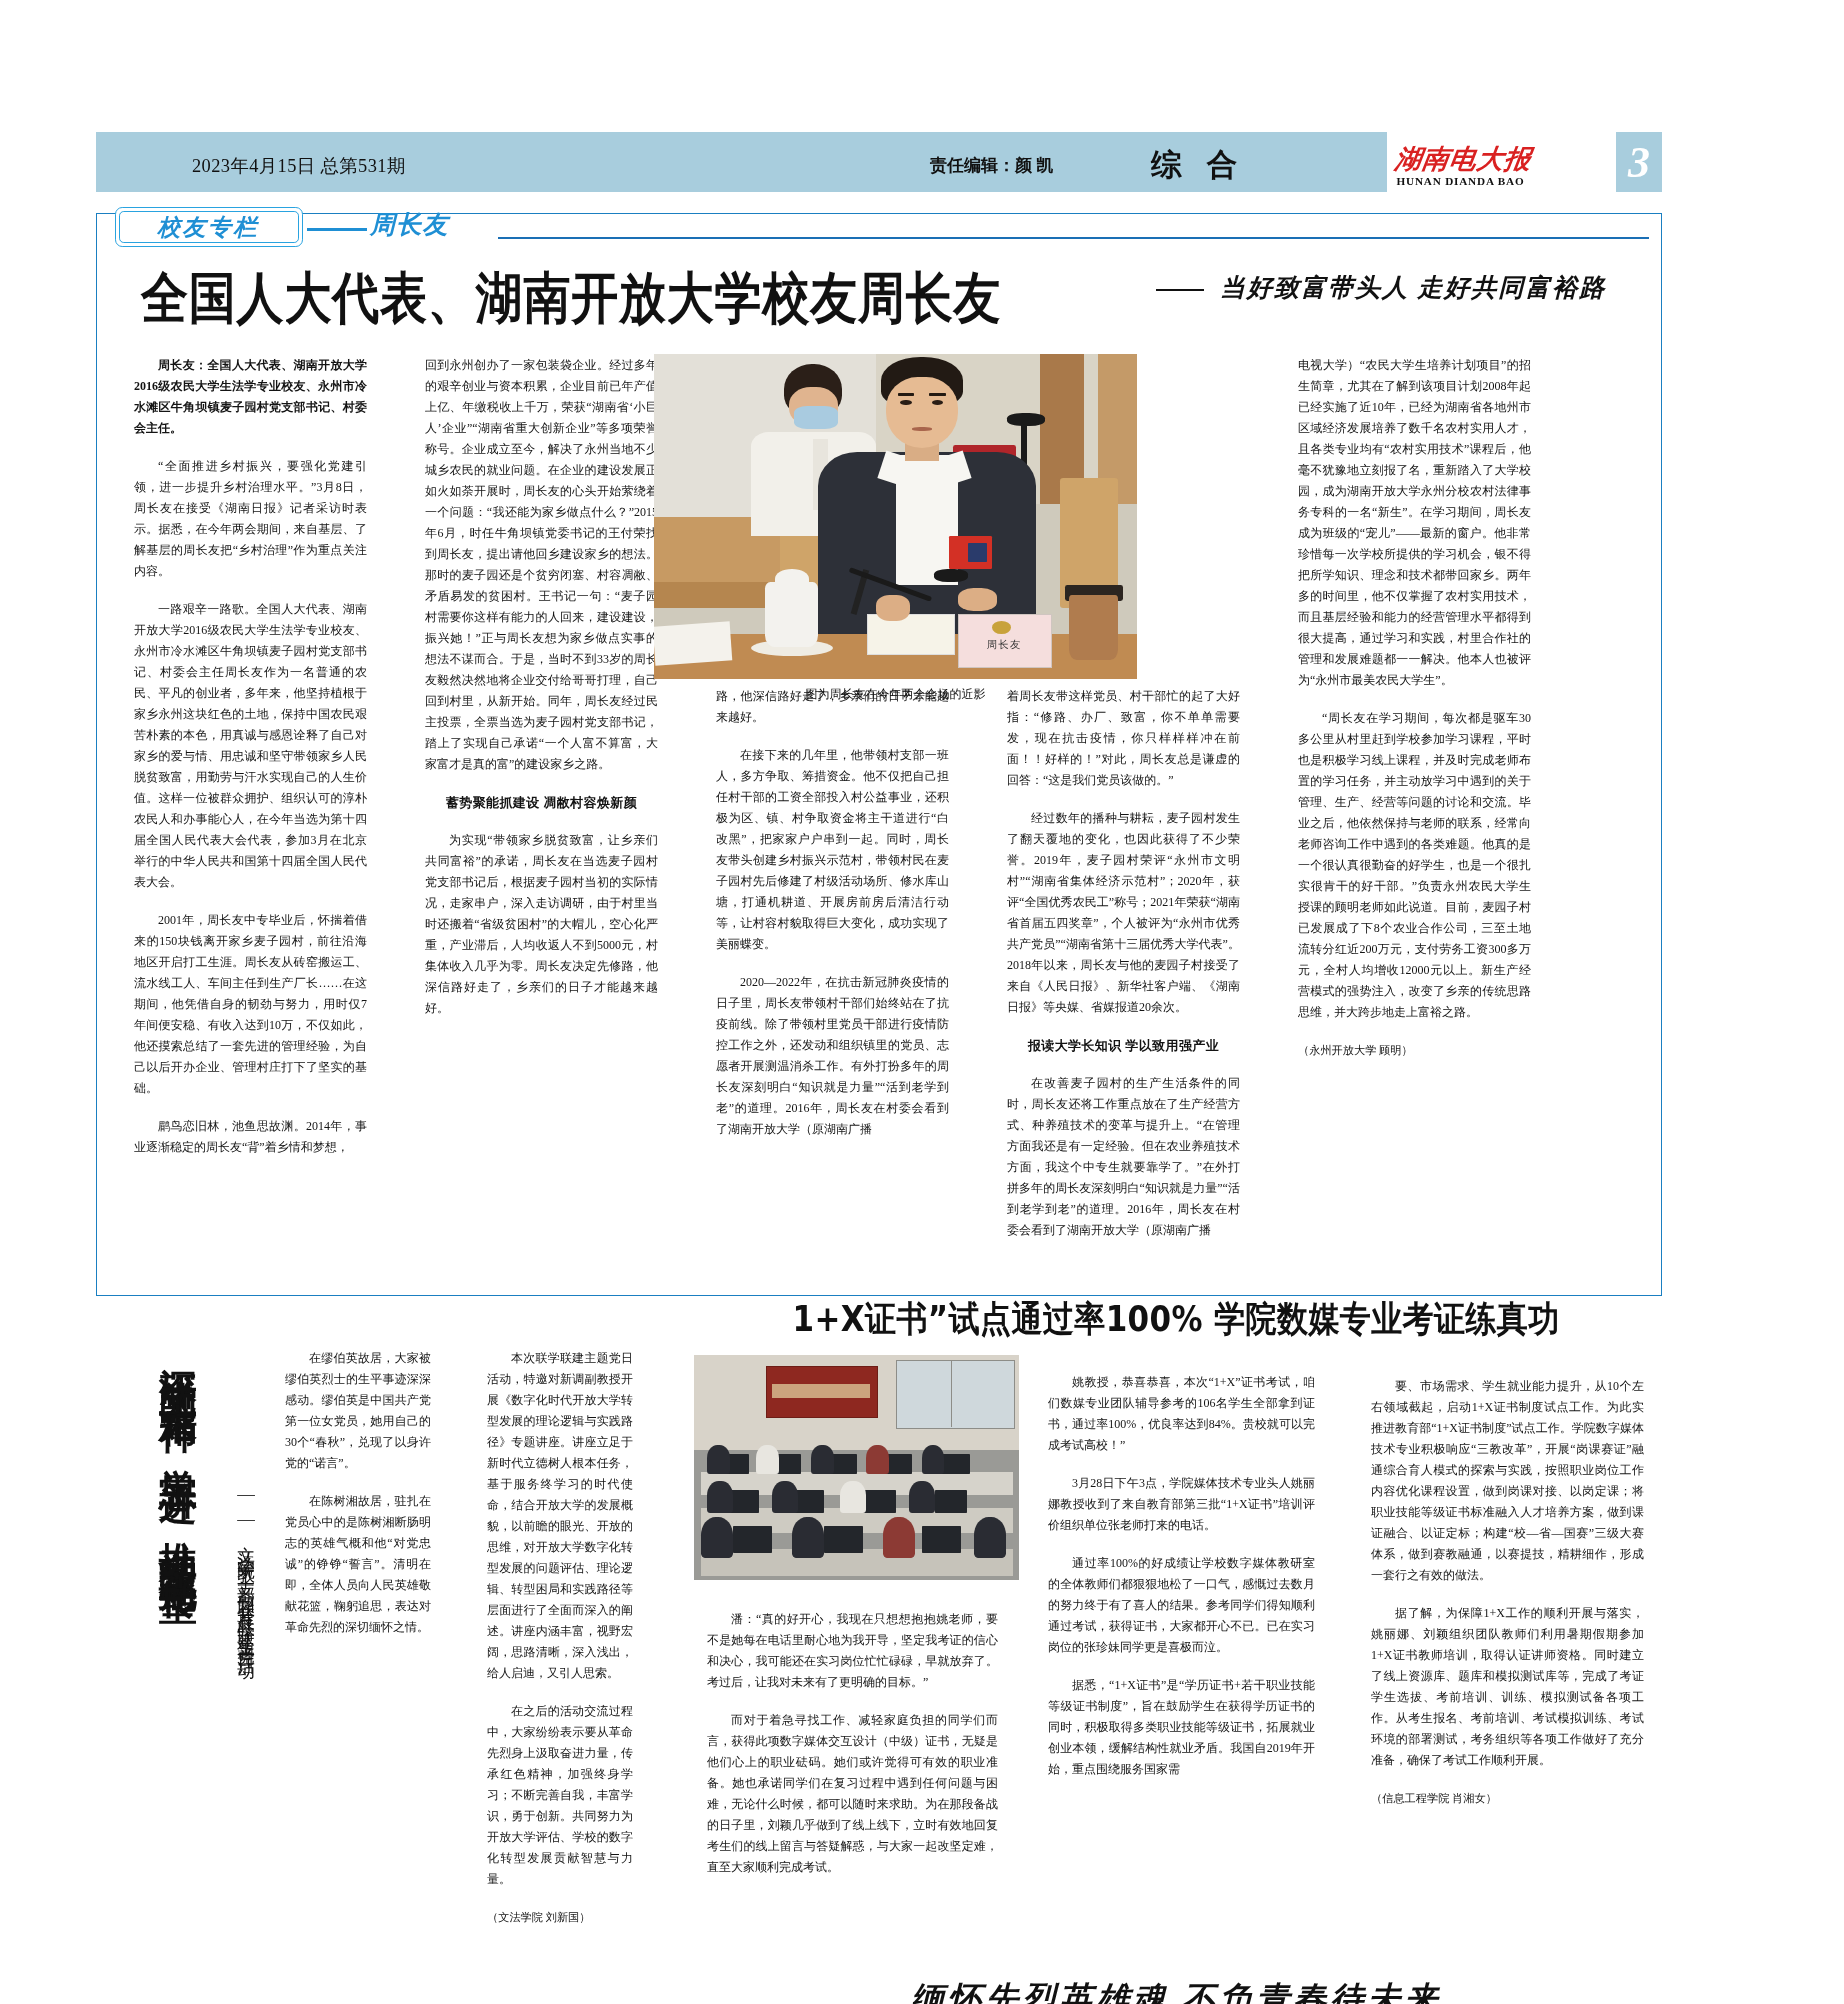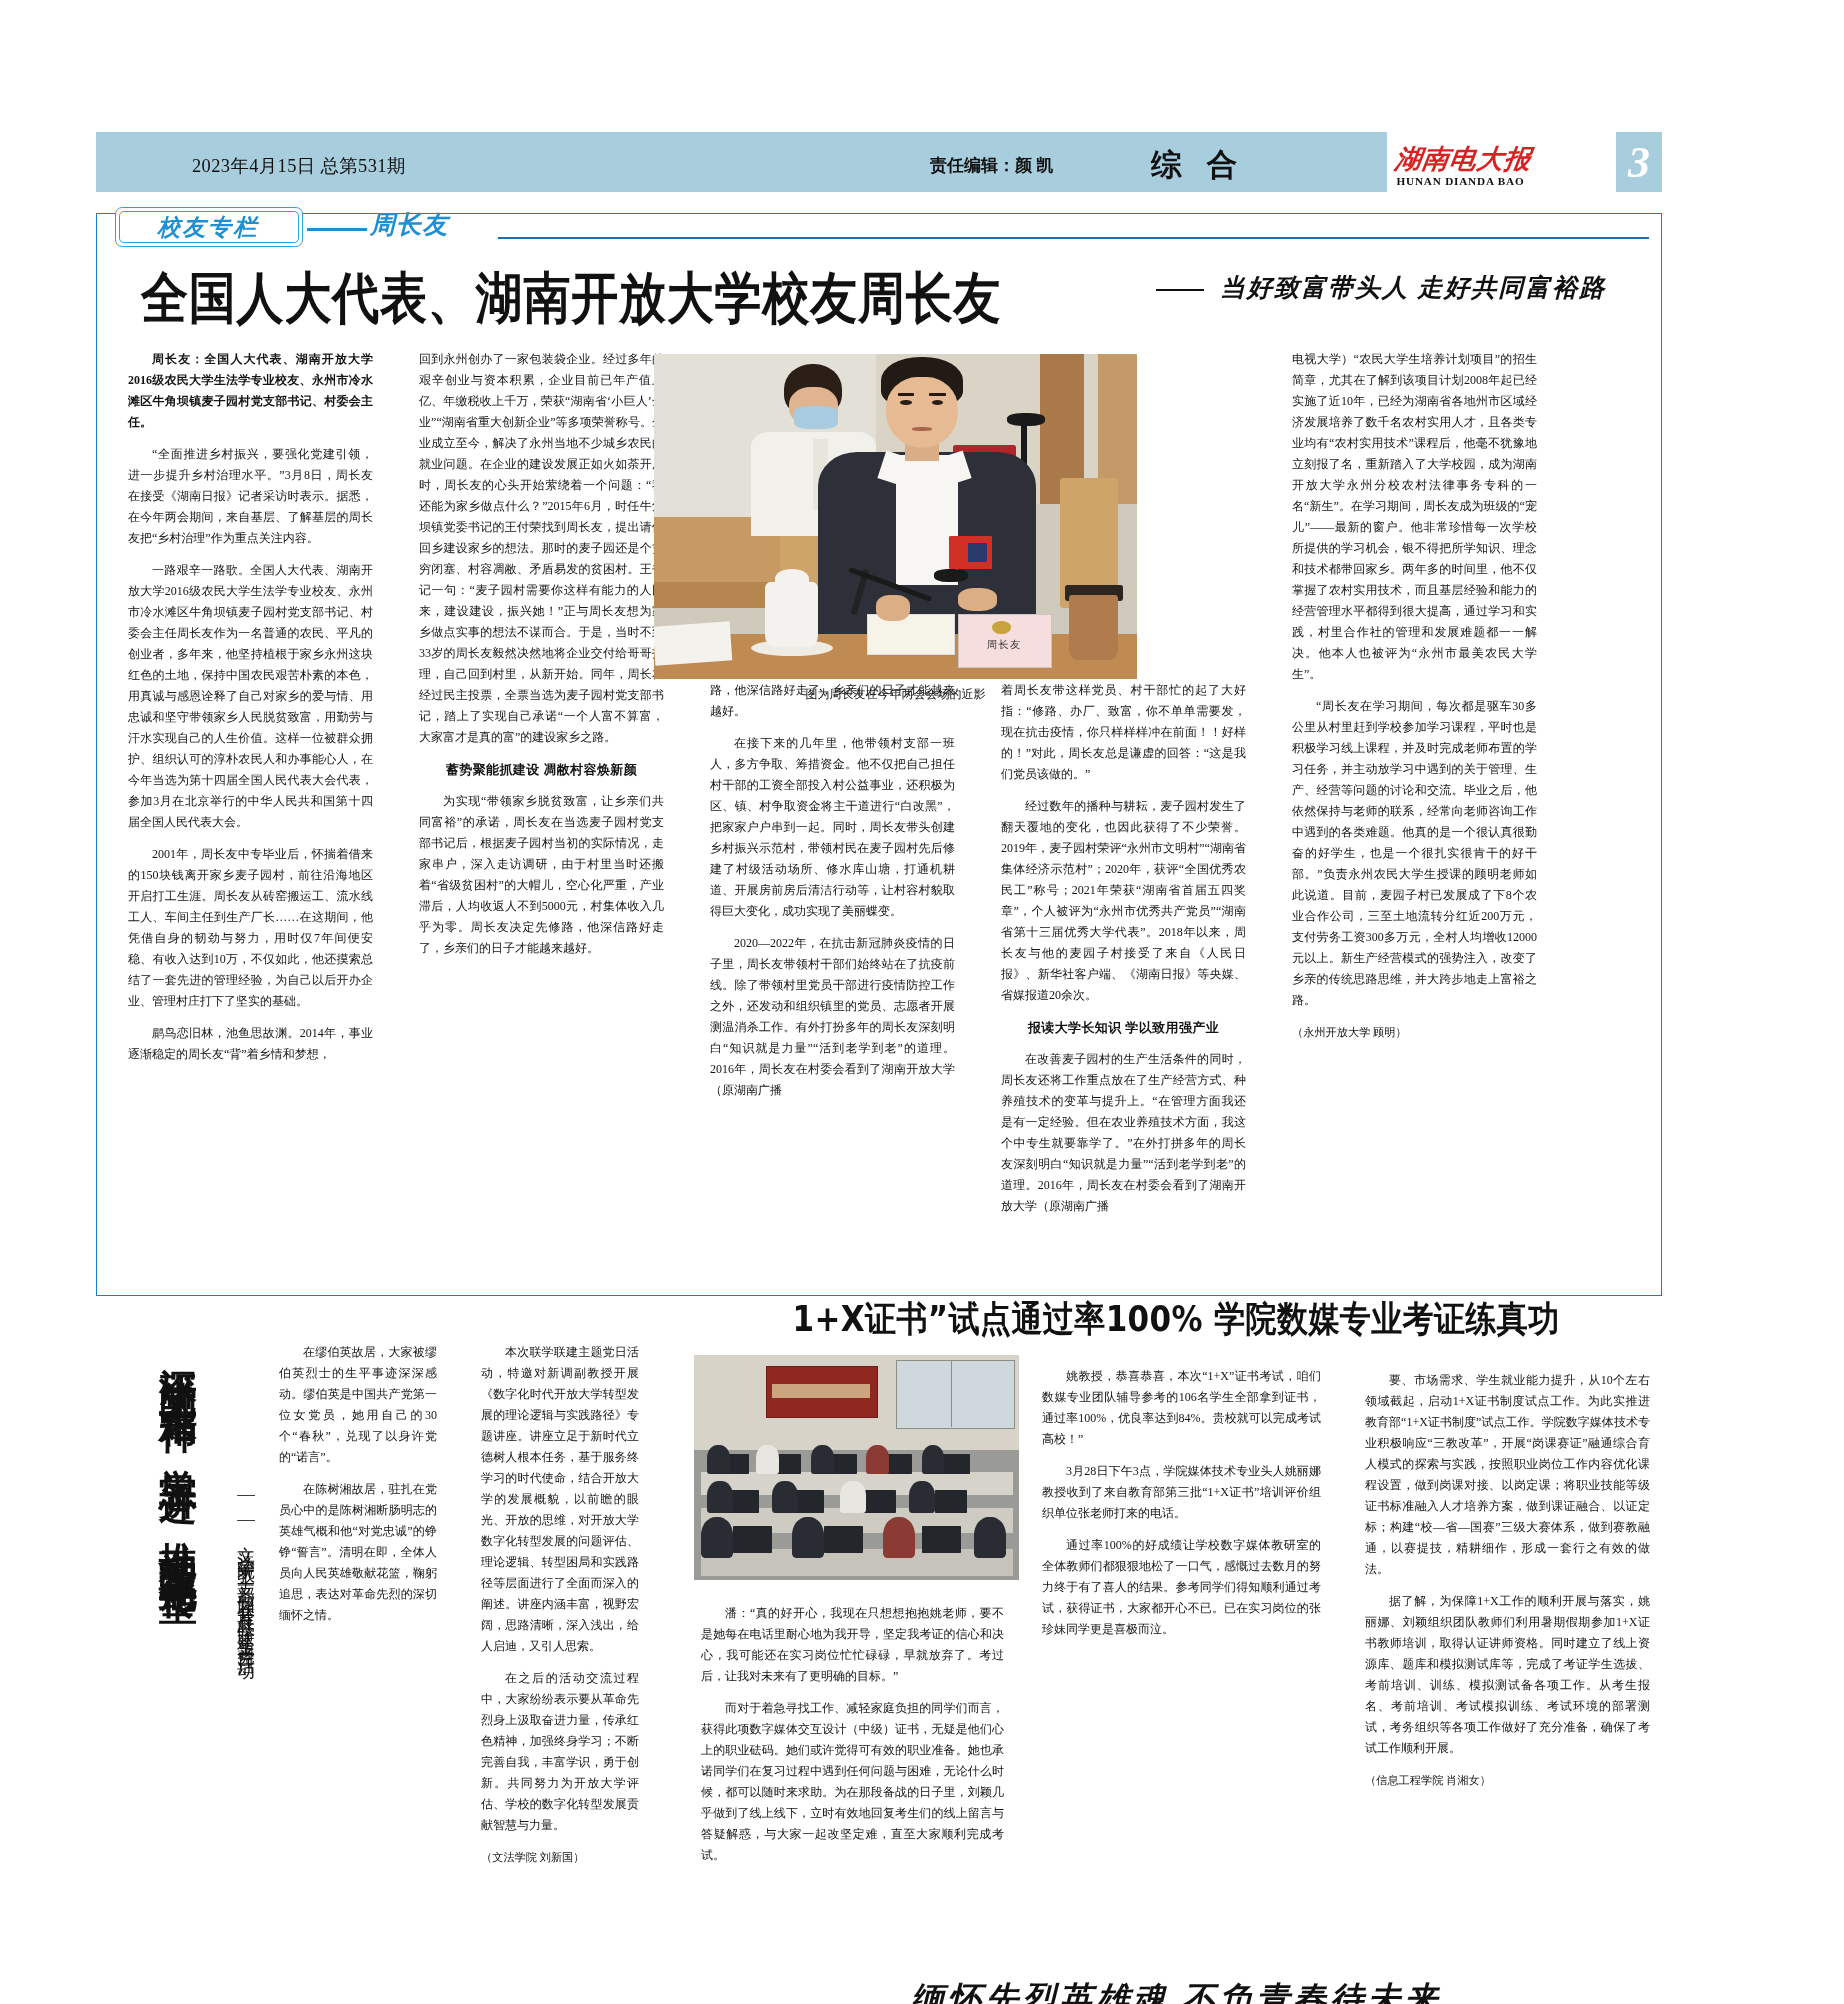--- a/index.html
+++ b/index.html
@@ -47,21 +47,21 @@
   .a1-h-dash{position:absolute;left:1035px;top:26.5px;width:48px;height:2.8px;background:#111;}
   .a1-h-sub{position:absolute;left:1099px;top:8.8px;font-size:25px;font-weight:bold;
     color:#111;letter-spacing:2px;white-space:nowrap;font-style:italic;
     font-family:"Liberation Serif",serif;}
 
   .a1-cols{position:absolute;left:20px;top:124px;width:1524px;height:938px;
     display:flex;gap:24px;}
   .a1-col{width:267px;}
   .col-text{font-size:12px;line-height:21px;text-align:justify;color:#141414;
     font-family:"Liberation Serif","DejaVu Serif",serif;}
-  .col-text p{margin:11px;text-indent:24px;}
+  .col-text p{margin:17px;text-indent:24px;}
   .col-text p.noind{text-indent:0;}
   .col-text p.lead{font-weight:bold;}
   .subhead{font-weight:bold;font-size:13px;text-align:center;text-indent:0 !important;
     letter-spacing:0.4px;margin:2.4px 0 0.8px 0;}
   .byline{text-indent:0 !important;font-size:11.2px;margin-top:2.4px;}
 
   
   .a1-photo{position:absolute;left:557px;top:140px;width:483px;height:325px;overflow:hidden;}
   .a1-photocap{position:absolute;left:557px;top:472px;width:483px;text-align:center;
     font-size:12px;color:#111;font-family:"Liberation Serif",serif;}
@@ -362,20 +362,21 @@
         <div class="stu" style="left:86%;top:72%;width:10%;height:18%"></div>
       </div>
     </div>
 
     <div class="a3-cols">
       <div class="a3-c2">
         <div class="col-text">
           <p>姚教授，恭喜恭喜，本次“1+X”证书考试，咱们数媒专业团队辅导参考的106名学生全部拿到证书，通过率100%，优良率达到84%。贵校就可以完成考试高校！”</p>
           <p>3月28日下午3点，学院媒体技术专业头人姚丽娜教授收到了来自教育部第三批“1+X证书”培训评价组织单位张老师打来的电话。</p>
           <p>通过率100%的好成绩让学校数字媒体教研室的全体教师们都狠狠地松了一口气，感慨过去数月的努力终于有了喜人的结果。参考同学们得知顺利通过考试，获得证书，大家都开心不已。已在实习岗位的张珍妹同学更是喜极而泣。</p>
+          <p>据悉，“1+X证书”是“学历证书+若干职业技能等级证书制度”，旨在鼓励学生在获得学历证书的同时，积极取得多类职业技能等级证书，拓展就业创业本领，缓解结构性就业矛盾。我国自2019年开始，重点围绕服务国家需</p>
         </div>
       </div>
       <div class="a3-c3">
         <div class="col-text">
           <p>要、市场需求、学生就业能力提升，从10个左右领域截起，启动1+X证书制度试点工作。为此实推进教育部“1+X证书制度”试点工作。学院数字媒体技术专业积极响应“三教改革”，开展“岗课赛证”融通综合育人模式的探索与实践，按照职业岗位工作内容优化课程设置，做到岗课对接、以岗定课；将职业技能等级证书标准融入人才培养方案，做到课证融合、以证定标；构建“校—省—国赛”三级大赛体系，做到赛教融通，以赛提技，精耕细作，形成一套行之有效的做法。</p>
           <p>据了解，为保障1+X工作的顺利开展与落实，姚丽娜、刘颖组织团队教师们利用暑期假期参加1+X证书教师培训，取得认证讲师资格。同时建立了线上资源库、题库和模拟测试库等，完成了考证学生选拔、考前培训、训练、模拟测试备各项工作。从考生报名、考前培训、考试模拟训练、考试环境的部署测试，考务组织等各项工作做好了充分准备，确保了考试工作顺利开展。</p>
           <p class="byline">（信息工程学院 肖湘女）</p>
         </div>
       </div>
       <div class="a3-c1">

